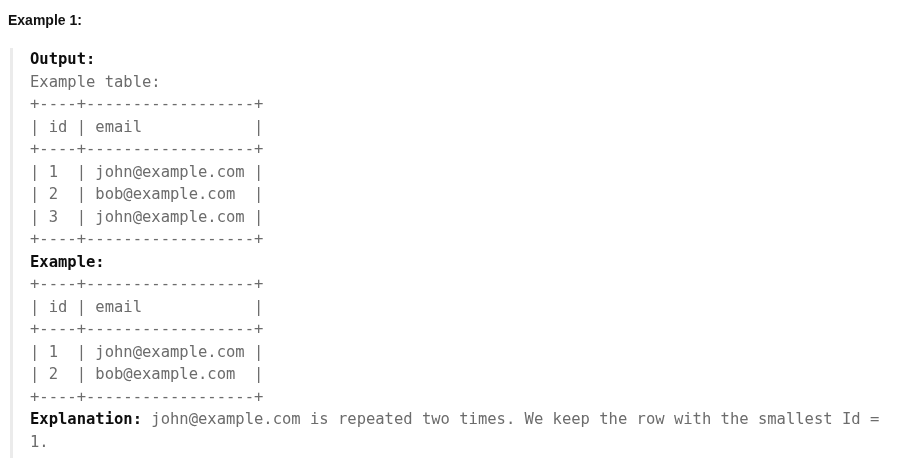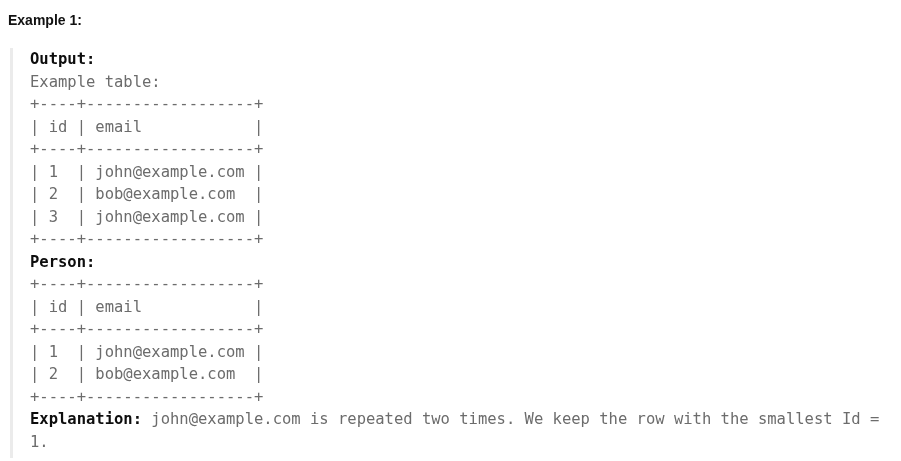--- a/index.html
+++ b/index.html
@@ -44,21 +44,21 @@
   <p class="example-title">Example 1:</p>
 <pre class="example-pre"><strong>Output:</strong>
 <span>Example table:</span>
 <span>+----+------------------+
 | id | email            |
 +----+------------------+
 | 1  | john@example.com |
 | 2  | bob@example.com  |
 | 3  | john@example.com |
 +----+------------------+</span>
-<strong>Person:</strong>
+<strong>Example:</strong>
 <span>+----+------------------+
 | id | email            |
 +----+------------------+
 | 1  | john@example.com |
 | 2  | bob@example.com  |
 +----+------------------+</span>
 <strong>Explanation:</strong> <span>john@example.com is repeated two times. We keep the row with the smallest Id = 1.</span></pre>
 </div>
 
 </body></html>

